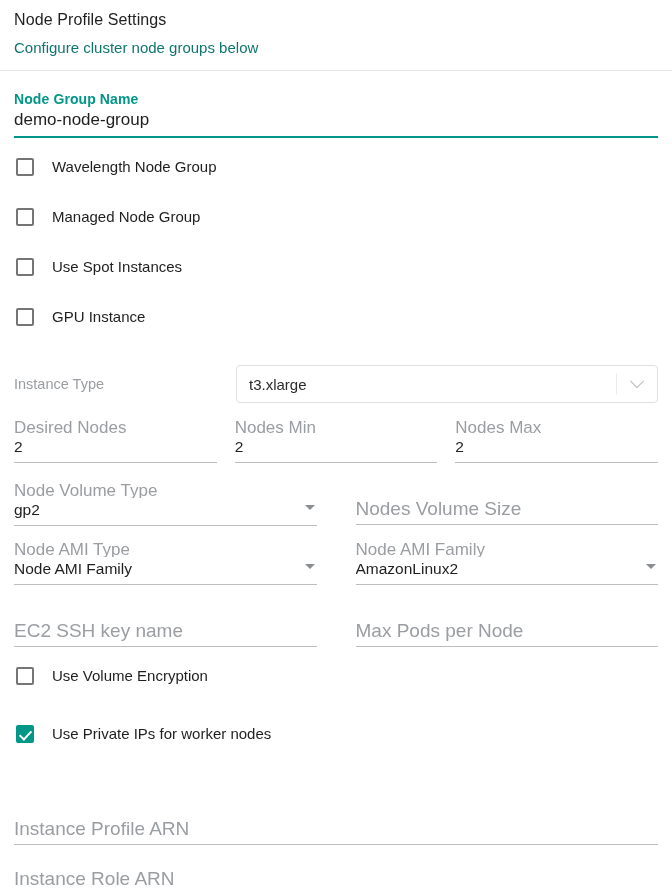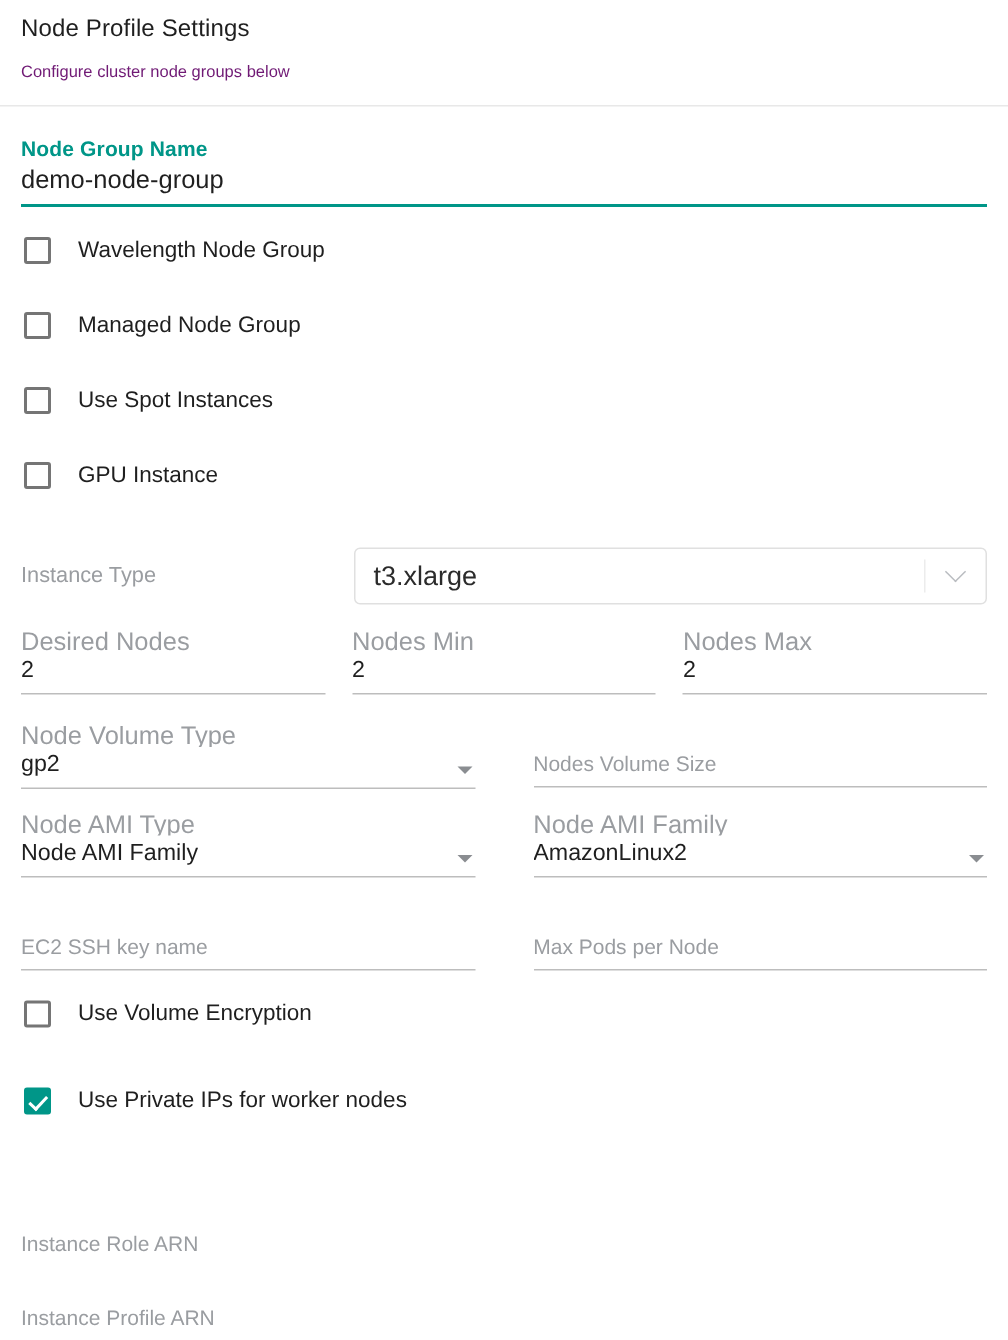--- a/index.html
+++ b/index.html
@@ -17,22 +17,22 @@
   .header { padding: 10px 14px 14px 14px; }
   .header-title {
     font-size: 16px;
     font-weight: 400;
     color: #1f1f1f;
     line-height: 20px;
     margin: 0 0 10px 0;
     letter-spacing: .1px;
   }
   .header-sub {
-    font-size: 11px;
-    color: #701a75;
+    font-size: 15px;
+    color: #0f766e;
     line-height: 16px;
     margin: 0;
   }
   .header-divider {
     height: 1px;
     background: #e8e8e8;
     width: 100%;
   }
 
   
@@ -112,21 +112,21 @@
     height: 38px;
     border: 1px solid #e0e0e0;
     border-radius: 4px;
     display: flex;
     align-items: center;
     background: #fff;
   }
   .outlined-select .os-value {
     flex: 1 1 auto;
     padding-left: 12px;
-    font-size: 18px;
+    font-size: 15px;
     color: #2b2b2b;
   }
   .outlined-select .os-sep {
     width: 1px;
     height: 22px;
     background: #ececec;
     flex: 0 0 auto;
   }
   .outlined-select .os-arrow {
     width: 40px;
@@ -168,33 +168,33 @@
     line-height: 22px;
     padding: 1px 0 4px 0;
     white-space: nowrap;
     overflow: hidden;
   }
   .ufield .u-line { height: 1px; background: #bdbdbd; }
 
   
   .pfield { padding-top: 22px; }
   .pfield .p-placeholder {
-    font-size: 14px;
+    font-size: 19px;
     color: #9a9da1;
     line-height: 22px;
     padding: 1px 0 4px 0;
     white-space: nowrap;
     overflow: hidden;
   }
   .pfield .p-line { height: 1px; background: #bdbdbd; }
 
   
   .sfield-inner {
     display: flex;
-    align-items: flex-end;
+    align-items: center;
     justify-content: space-between;
   }
   .caret {
     width: 0; height: 0;
     border-left: 5px solid transparent;
     border-right: 5px solid transparent;
     border-top: 5px solid #8a8d91;
     margin: 0 2px 9px 6px;
     flex: 0 0 auto;
   }
@@ -326,22 +326,22 @@
     <div class="cb-label">Use Volume Encryption</div>
   </div>
   <div class="cb-row tight">
     <div class="cb-box checked"></div>
     <div class="cb-label">Use Private IPs for worker nodes</div>
   </div>
 
   <div class="spacer-12"></div>
 
   <div class="pfield">
-    <div class="p-placeholder">Instance Role ARN</div>
-
-  </div>
-
-  <div class="pfield">
     <div class="p-placeholder">Instance Profile ARN</div>
     <div class="p-line"></div>
   </div>
 
+  <div class="pfield">
+    <div class="p-placeholder">Instance Role ARN</div>
+
+  </div>
+
 </div>
 
 </body></html>

